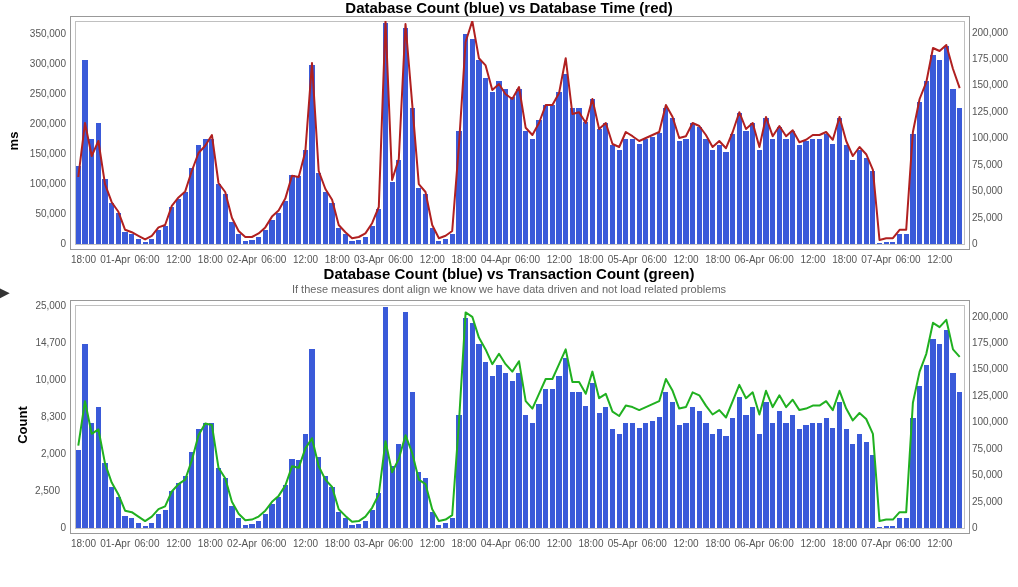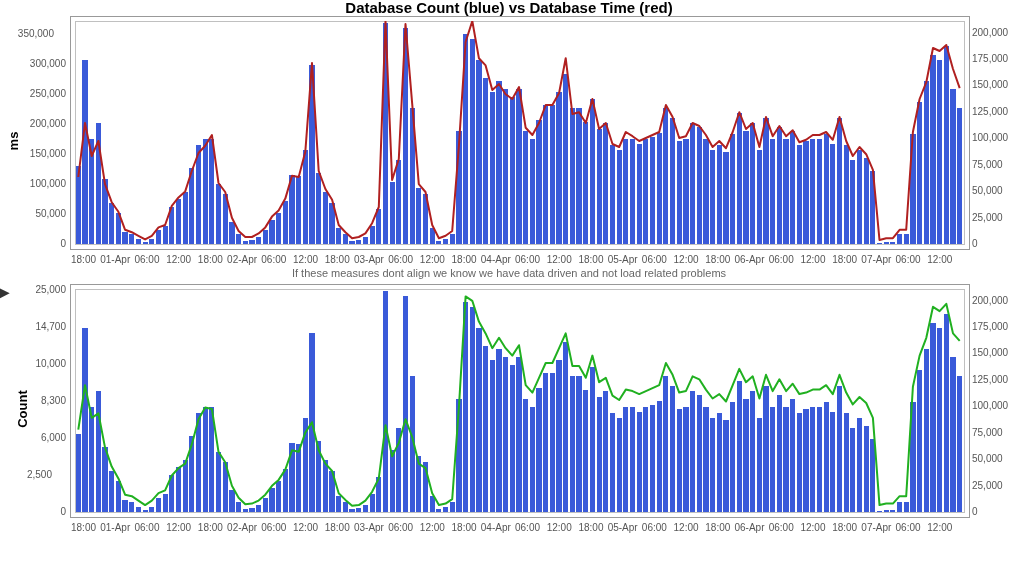--- a/index.html
+++ b/index.html
@@ -231,21 +231,21 @@
         </svg>
       </div>
       <div class="left-axis" style="left: 0px; top: 0px; width: 68px; height: 232px;">
         <div class="tick ytick-l" style="top: 228px; right: 2px;">0</div>
         <div class="tick ytick-l" style="top: 198px; right: 2px;">50,000</div>
         <div class="tick ytick-l" style="top: 168px; right: 2px;">100,000</div>
         <div class="tick ytick-l" style="top: 138px; right: 2px;">150,000</div>
         <div class="tick ytick-l" style="top: 108px; right: 2px;">200,000</div>
         <div class="tick ytick-l" style="top: 78px; right: 2px;">250,000</div>
         <div class="tick ytick-l" style="top: 48px; right: 2px;">300,000</div>
-        <div class="tick ytick-l" style="top: 18px; right: 14px; margin-left: 12px;">350,000</div>
+        <div class="tick ytick-l" style="top: 18px; right: 2px; margin-left: 12px;">350,000</div>
       </div>
       <div class="right-axis" style="left: 970px; top: 0px; width: 48px; height: 232px;">
         <div class="tick ytick-r" style="top: 228px;">0</div>
         <div class="tick ytick-r" style="top: 201.571px;">25,000</div>
         <div class="tick ytick-r" style="top: 175.143px;">50,000</div>
         <div class="tick ytick-r" style="top: 148.714px;">75,000</div>
         <div class="tick ytick-r" style="top: 122.286px;">100,000</div>
         <div class="tick ytick-r" style="top: 95.8571px;">125,000</div>
         <div class="tick ytick-r" style="top: 69.4286px;">150,000</div>
         <div class="tick ytick-r" style="top: 43px;">175,000</div>
@@ -278,20 +278,21 @@
         <div class="tick xtick" style="left: 742.943px;">12:00</div>
         <div class="tick xtick" style="left: 774.657px;">18:00</div>
         <div class="tick xtick" style="left: 806.371px;">07-Apr</div>
         <div class="tick xtick" style="left: 838.086px;">06:00</div>
         <div class="tick xtick" style="left: 869.8px;">12:00</div>
       </div>
     </div>
 </div>
 
 <div id="panel1" class="panel" style="width:1018px;">
+  <div class="title">Database Count (blue) vs Transaction Count (green)</div>
   <div class="subtitle">If these measures dont align we know we have data driven and not load related problems</div>
   <div class="plot-wrap">
       <div class="ylabel-rot">Count</div>
       <div class="plot-area" style="left: 70px; top: 0px; width: 898px; height: 232px;">
         <div class="bar" style="left: 4.73444px; width: 5.20782px; height: 79.2857px;"></div>
         <div class="bar" style="left: 11.4111px; width: 5.20782px; height: 185px;"></div>
         <div class="bar" style="left: 18.0878px; width: 5.20782px; height: 105.714px;"></div>
         <div class="bar" style="left: 24.7645px; width: 5.20782px; height: 121.571px;"></div>
         <div class="bar" style="left: 31.4412px; width: 5.20782px; height: 65.5429px;"></div>
         <div class="bar" style="left: 38.1179px; width: 5.20782px; height: 42.2857px;"></div>
@@ -422,22 +423,22 @@
         <div class="bar" style="left: 872.704px; width: 5.20782px; height: 198.743px;"></div>
         <div class="bar" style="left: 879.381px; width: 5.20782px; height: 156.457px;"></div>
         <div class="bar" style="left: 886.058px; width: 5.20782px; height: 137.429px;"></div>
         <div class="inner-border"></div>
         <svg class="line-svg" width="890" height="224">
           <path d="M3.3 140.6 L10.0 96.2 L16.7 128.8 L23.4 124.3 L30.0 158.4 L36.7 177.6 L43.4 189.4 L50.1 205.7 L56.8 207.2 L63.4 211.6 L70.1 216.1 L76.8 211.6 L83.5 204.2 L90.1 201.3 L96.8 186.5 L103.5 179.1 L110.2 174.6 L116.8 155.4 L123.5 130.2 L130.2 118.4 L136.9 119.9 L143.5 162.8 L150.2 173.2 L156.9 196.8 L163.6 208.7 L170.3 215.3 L176.9 214.6 L183.6 211.6 L190.3 205.7 L197.0 196.8 L203.6 190.9 L210.3 180.6 L217.0 161.3 L223.7 162.8 L230.3 143.6 L237.0 133.2 L243.7 161.3 L250.4 174.6 L257.1 182.0 L263.7 204.2 L270.4 210.9 L277.1 216.8 L283.8 216.1 L290.4 211.6 L297.1 202.8 L303.8 189.4 L310.5 136.2 L317.1 167.2 L323.8 153.9 L330.5 130.2 L337.2 148.0 L343.8 174.6 L350.5 179.1 L357.2 204.2 L363.9 216.1 L370.6 214.6 L377.2 210.2 L383.9 118.4 L390.6 7.4 L397.3 11.8 L403.9 32.6 L410.6 44.4 L417.3 59.2 L424.0 48.8 L430.6 59.2 L437.3 66.6 L444.0 56.2 L450.7 96.2 L457.4 103.6 L464.0 88.8 L470.7 74.0 L477.4 74.0 L484.1 59.2 L490.7 44.4 L497.4 77.0 L504.1 77.0 L510.8 88.8 L517.4 66.6 L524.1 93.2 L530.8 88.8 L537.5 106.6 L544.2 111.0 L550.8 100.6 L557.5 102.1 L564.2 105.1 L570.9 102.1 L577.5 99.2 L584.2 96.2 L590.9 74.0 L597.6 85.8 L604.2 103.6 L610.9 102.1 L617.6 87.3 L624.3 90.3 L630.9 100.6 L637.6 109.5 L644.3 105.1 L651.0 112.5 L657.7 96.2 L664.3 79.9 L671.0 93.2 L677.7 87.3 L684.4 109.5 L691.0 85.8 L697.7 102.1 L704.4 90.3 L711.1 102.1 L717.7 94.7 L724.4 105.1 L731.1 103.6 L737.8 100.6 L744.5 100.6 L751.1 96.2 L757.8 105.1 L764.5 85.8 L771.2 103.6 L777.8 115.4 L784.5 108.0 L791.2 114.0 L797.9 128.8 L804.5 216.1 L811.2 214.6 L817.9 214.6 L824.6 207.2 L831.2 207.2 L837.9 97.7 L844.6 66.6 L851.3 48.8 L858.0 17.8 L864.6 22.2 L871.3 14.8 L878.0 44.4 L884.7 51.8 " fill="none" stroke="#20b020" stroke-width="2" stroke-linejoin="round"></path>
         </svg>
       </div>
       <div class="left-axis" style="left: 0px; top: 0px; width: 68px; height: 232px;">
         <div class="tick ytick-l" style="top: 228px; right: 2px;">0</div>
-        <div class="tick ytick-l" style="top: 191px; right: 16px;">2,500</div>
-        <div class="tick ytick-l" style="top: 154px; right: 2px;">6,000</div>
+        <div class="tick ytick-l" style="top: 191px; right: 8px;">2,500</div>
+        <div class="tick ytick-l" style="top: 154px; right: 2px;">2,000</div>
         <div class="tick ytick-l" style="top: 117px; right: 2px;">8,300</div>
         <div class="tick ytick-l" style="top: 80px; right: 2px;">10,000</div>
         <div class="tick ytick-l" style="top: 43px; right: 2px;">14,700</div>
         <div class="tick ytick-l" style="top: 6px; right: 2px;">25,000</div>
       </div>
       <div class="right-axis" style="left: 970px; top: 0px; width: 48px; height: 232px;">
         <div class="tick ytick-r" style="top: 228px;">0</div>
         <div class="tick ytick-r" style="top: 201.571px;">25,000</div>
         <div class="tick ytick-r" style="top: 175.143px;">50,000</div>
         <div class="tick ytick-r" style="top: 148.714px;">75,000</div>

